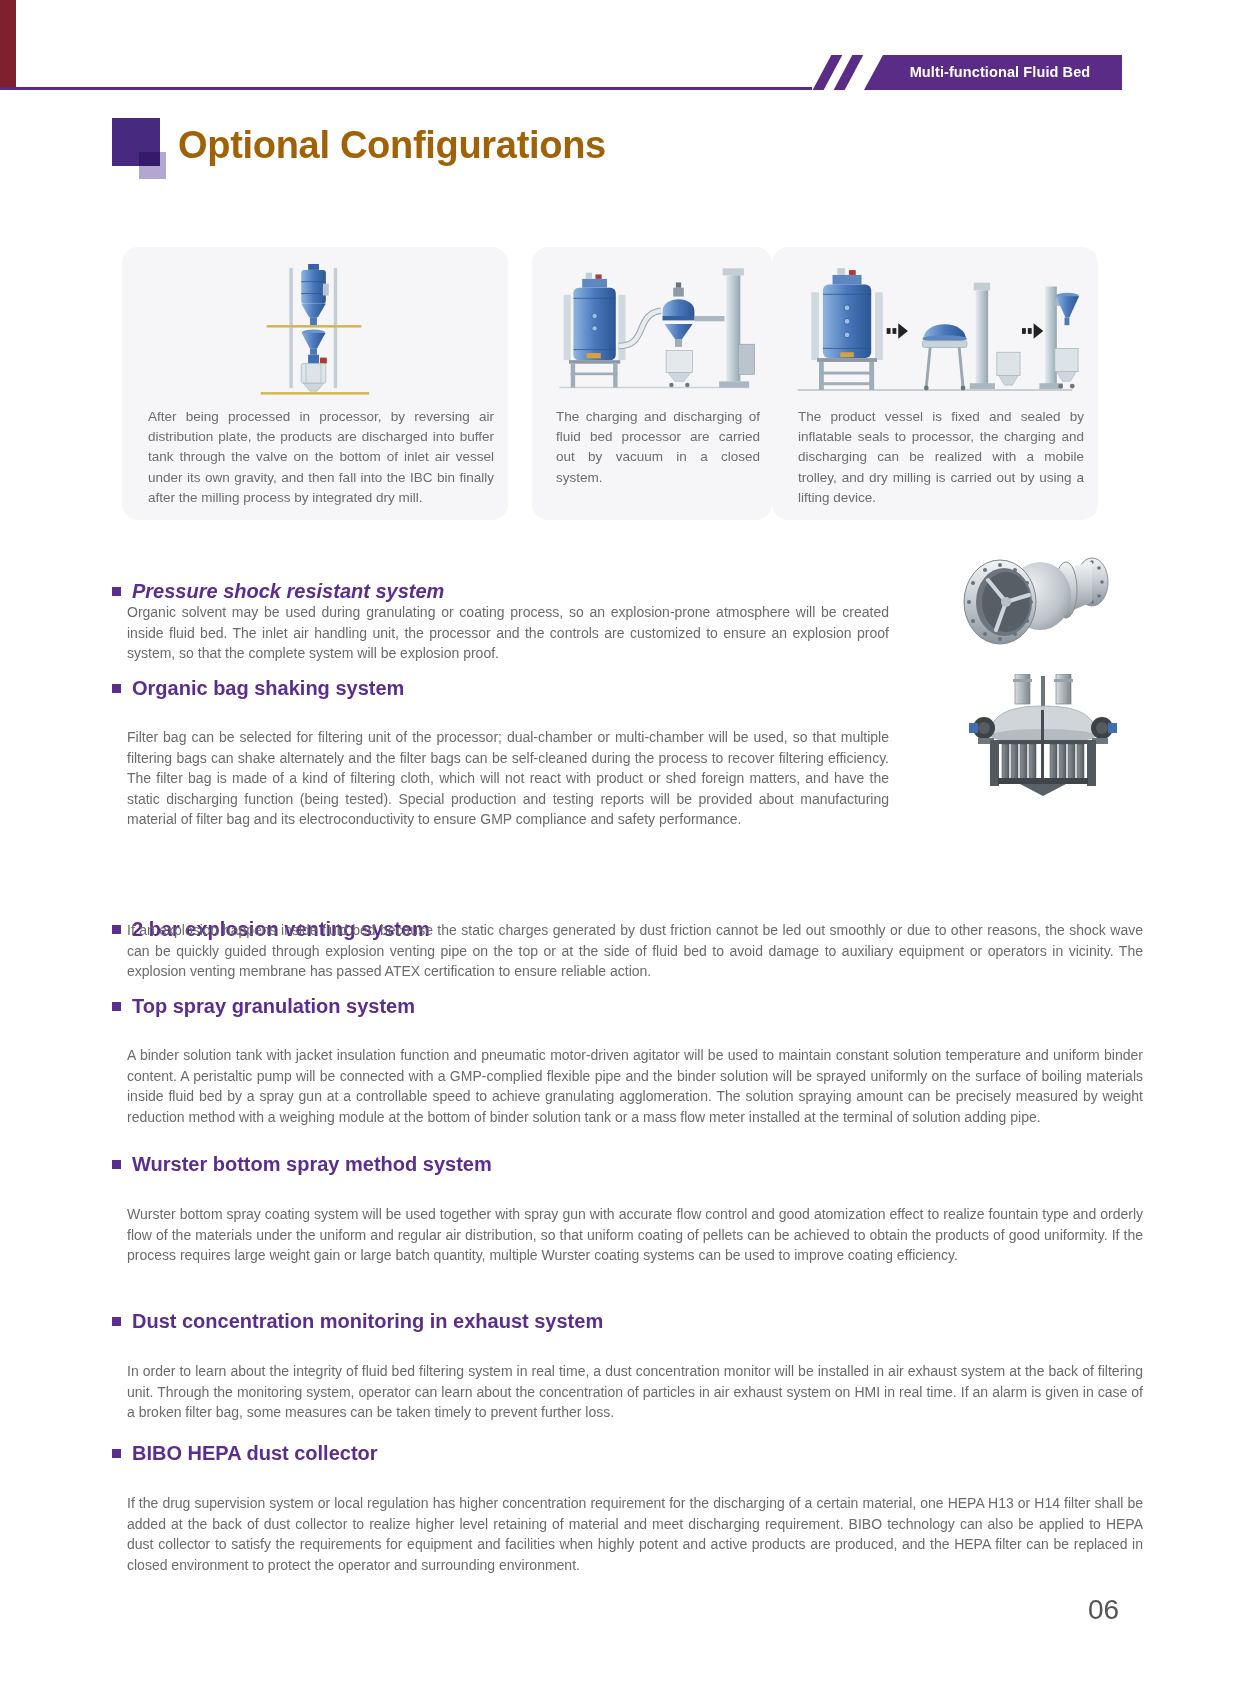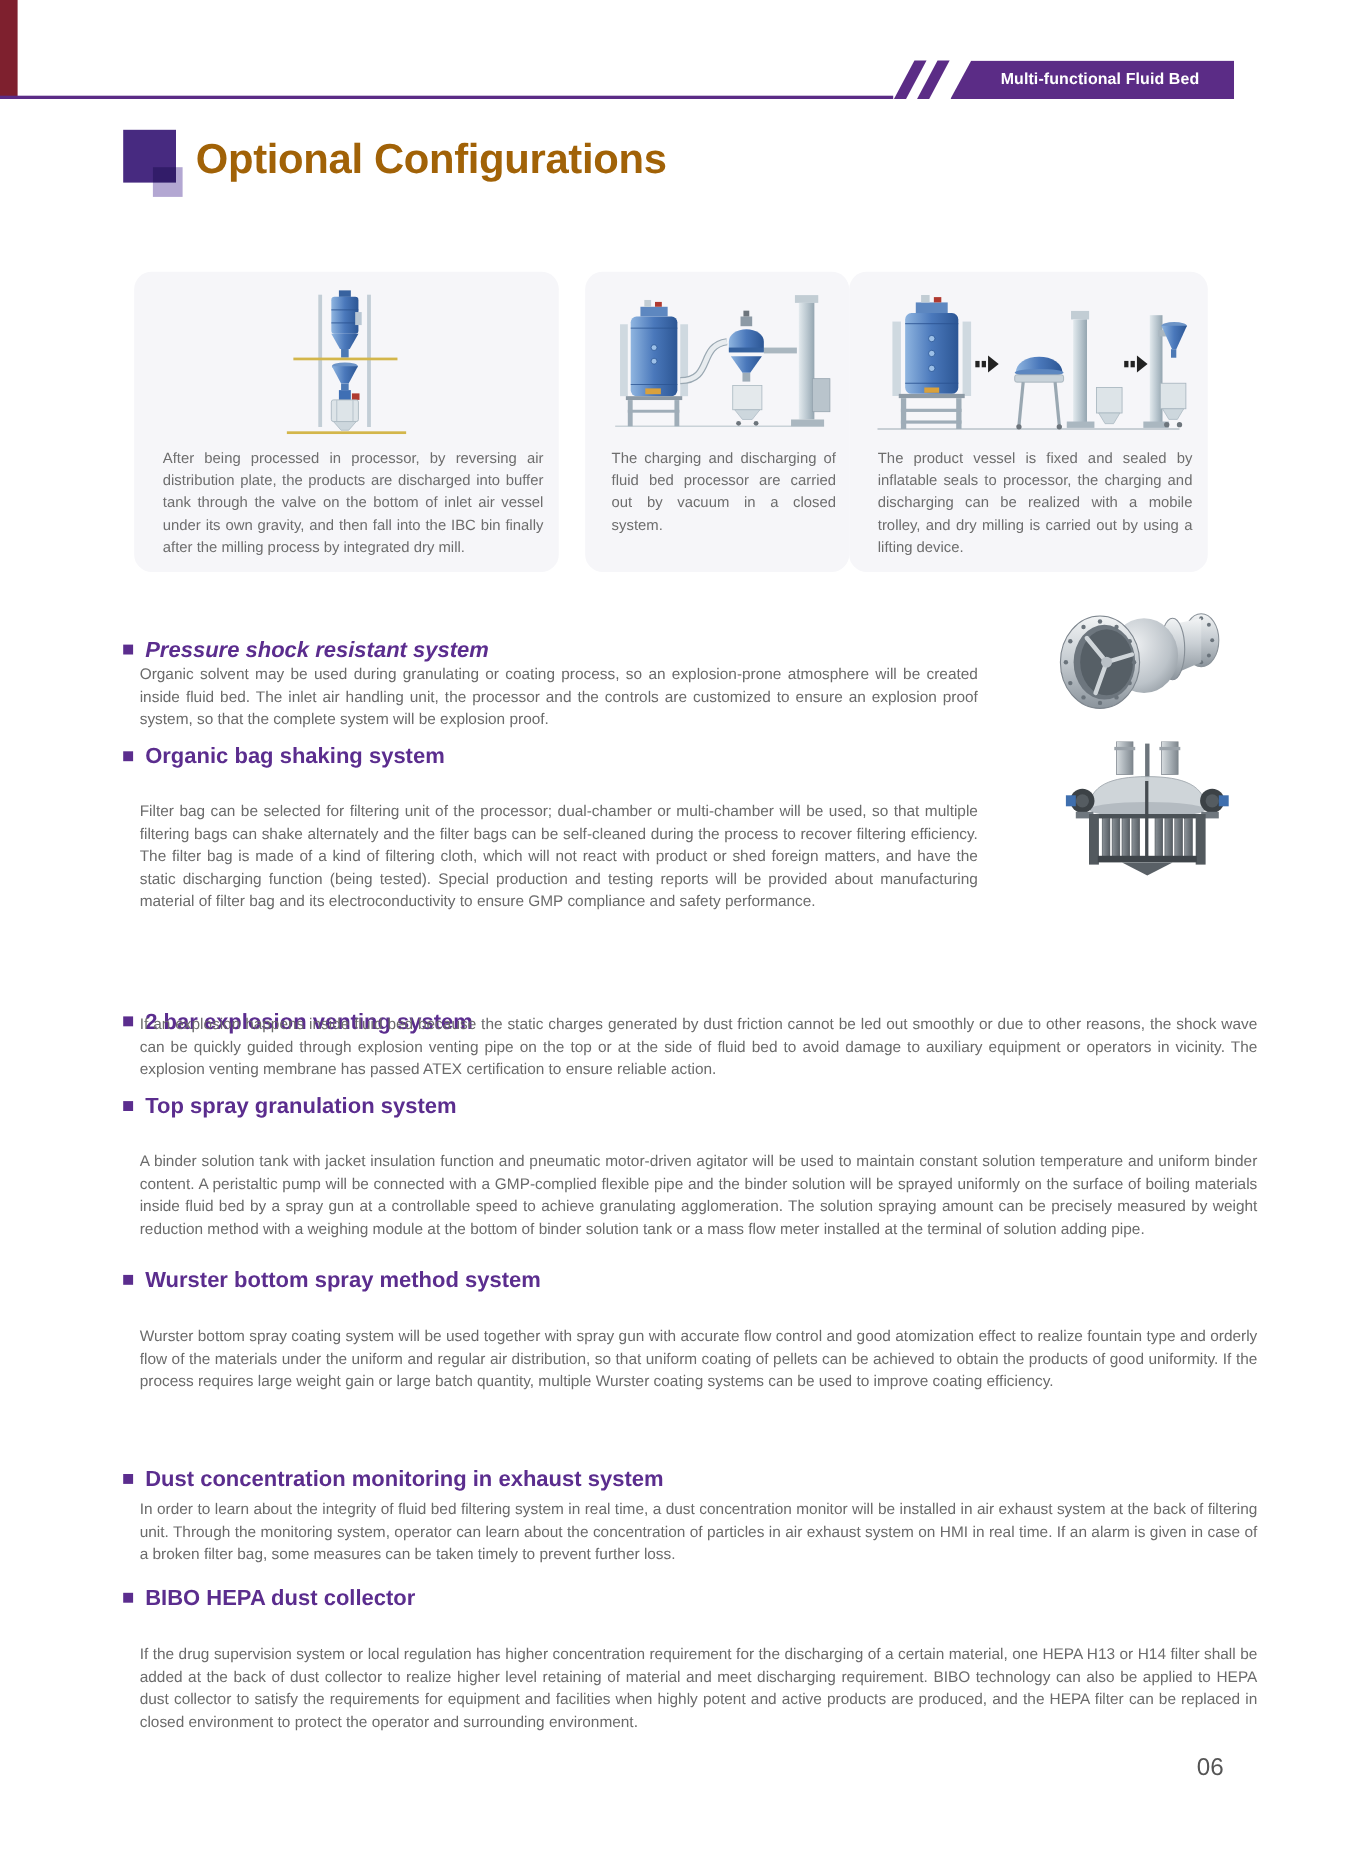--- a/index.html
+++ b/index.html
@@ -48,21 +48,21 @@
   .card.c2{width:326px;margin-right:26px;}
   .card.c3{width:240px;padding-left:18px;padding-right:18px;}
   .card-ill{height:140px;display:flex;align-items:center;justify-content:center;flex:none;}
   .card-text{
     margin-top:6px;font-size:13.5px;line-height:20.2px;color:#6d6d6d;text-align:justify;width:100%;margin-left:12px;
   }
   
   .img-valve{position:absolute;left:952px;top:538px;width:170px;height:130px;}
   .img-shaker{position:absolute;left:968px;top:674px;width:150px;height:125px;}
   
-  .page-num{position:absolute;left:1088px;top:1594px;font-size:22px;color:#555;}
+  .page-num{position:absolute;left:1088px;top:1594px;font-size:28px;color:#555;}
 </style>
 </head>
 <body>
 
 <div class="page">
 
   <div class="red-bar"></div>
   <div class="header-line"></div>
   <div class="stripe s1"></div>
   <div class="stripe s2"></div>
@@ -340,21 +340,21 @@
   <h2 class="sec-h" style="top:993px;">
     <span class="bullet"></span><span>Top spray granulation system</span>
   </h2>
   <p class="body-p" style="top:1033px;width:1016px;">A binder solution tank with jacket insulation function and pneumatic motor-driven agitator will be used to maintain constant solution temperature and uniform binder content. A peristaltic pump will be connected with a GMP-complied flexible pipe and the binder solution will be sprayed uniformly on the surface of boiling materials inside fluid bed by a spray gun at a controllable speed to achieve granulating agglomeration. The solution spraying amount can be precisely measured by weight reduction method with a weighing module at the bottom of binder solution tank or a mass flow meter installed at the terminal of solution adding pipe.</p>
 
   <h2 class="sec-h" style="top:1151px;">
     <span class="bullet"></span><span>Wurster bottom spray method system</span>
   </h2>
   <p class="body-p" style="top:1192px;width:1016px;">Wurster bottom spray coating system will be used together with spray gun with accurate flow control and good atomization effect to realize fountain type and orderly flow of the materials under the uniform and regular air distribution, so that uniform coating of pellets can be achieved to obtain the products of good uniformity.  If the process requires large weight gain or large batch quantity, multiple Wurster coating systems can be used to improve coating efficiency.</p>
 
-  <h2 class="sec-h" style="top:1308px;margin-top:24px;">
+  <h2 class="sec-h" style="top:1308px;">
     <span class="bullet"></span><span>Dust concentration monitoring in exhaust system</span>
   </h2>
   <p class="body-p" style="top:1349px;width:1016px;">In order to learn about the integrity of fluid bed filtering system in real time, a dust concentration monitor will be installed in air exhaust system at the back of filtering unit. Through the monitoring system, operator can learn about the concentration of particles in air exhaust system on HMI in real time. If an alarm is given in case of a broken filter bag, some measures can be taken timely to prevent further loss.</p>
 
   <h2 class="sec-h" style="top:1440px;">
     <span class="bullet"></span><span>BIBO HEPA dust collector</span>
   </h2>
   <p class="body-p" style="top:1481px;width:1016px;">If the drug supervision system or local regulation has higher concentration requirement for the discharging of a certain material, one HEPA H13 or H14 filter shall be added at the back of dust collector to realize higher level retaining of material and meet discharging requirement.  BIBO technology can also be applied to HEPA dust collector to satisfy the requirements for equipment and facilities when highly potent and active products are produced, and the HEPA filter can be replaced in closed environment to protect the operator and surrounding environment.</p>
 
   <div class="page-num">06</div>

